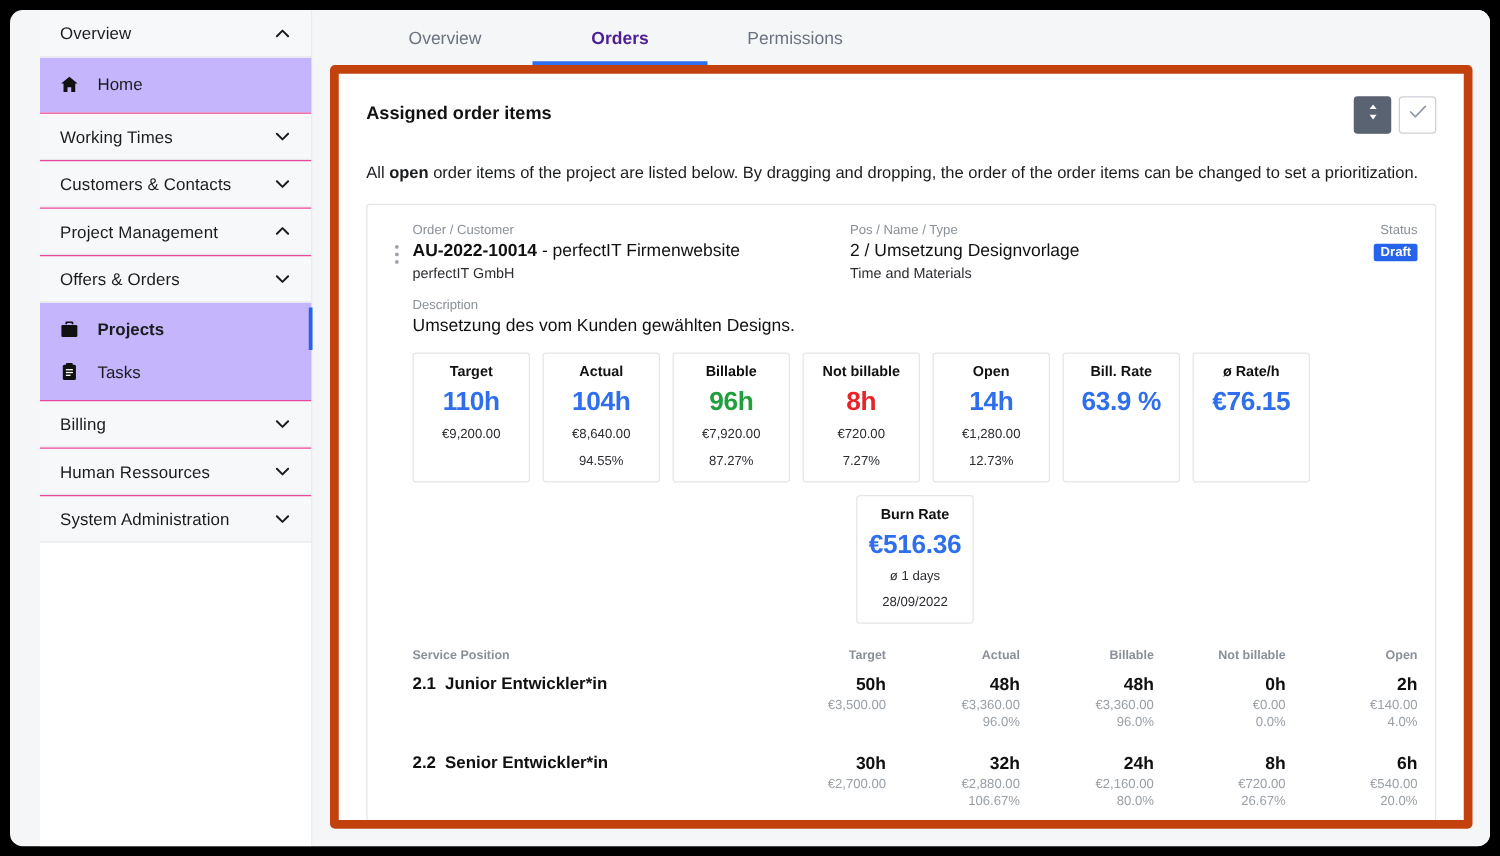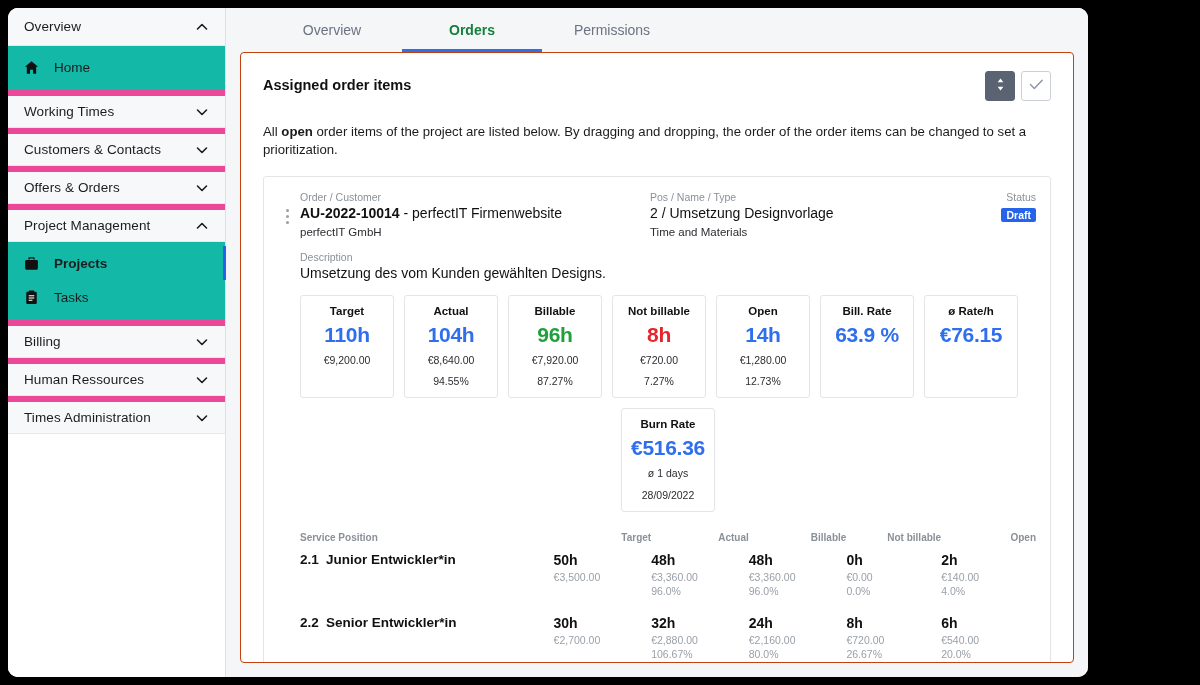--- a/index.html
+++ b/index.html
@@ -5,57 +5,58 @@
   * { box-sizing: border-box; margin: 0; padding: 0; }
   html, body {
     width: 1200px; height: 685px;
     background: #000;
     font-family: "Liberation Sans", sans-serif;
     overflow: hidden;
   }
   .frame {
     position: absolute;
     left: 8px; top: 8px;
-    width: 1080px; height: 669px;
+    width: 1184px; height: 669px;
     background: #f5f6f8;
     border-radius: 10px;
     overflow: hidden;
     display: flex;
+    padding-left: 24px;
   }
 
   
   .sidebar {
     width: 218px;
     flex: 0 0 218px;
     background: #ffffff;
     border-right: 1px solid #dfe1e5;
     display: flex;
     flex-direction: column;
   }
   .nav-group {
     height: 38px;
     display: flex;
     align-items: center;
     padding: 0 16px;
     background: #f7f8fa;
     border-bottom: 1px solid #e6e8eb;
-    border-top: 6px solid #ec4899;
+    border-top: 1px solid #ec4899;
     cursor: pointer;
     position: relative;
   }
   .nav-group:first-child { border-top: none; }
   .nav-group .label {
     font-size: 13.5px;
     color: #1b1c1e;
     flex: 1;
     letter-spacing: .1px;
   }
   .chev { width: 14px; height: 14px; flex: 0 0 14px; }
   .chev svg { display: block; }
-  .nav-sub { background: #14b8a6; padding: 4px 0 6px 0; }
+  .nav-sub { background: #c4b5fd; padding: 4px 0 6px 0; }
   .nav-item {
     height: 34px;
     display: flex;
     align-items: center;
     padding: 0 16px;
     cursor: pointer;
     position: relative;
   }
   .nav-item .ico {
     width: 20px; flex: 0 0 20px;
@@ -97,32 +98,32 @@
     min-width: 140px;
     display: flex;
     align-items: center;
     justify-content: center;
     font-size: 14px;
     color: #6b7280;
     cursor: pointer;
     position: relative;
     padding: 0 18px;
   }
-  .tab.active { color: #15803d; font-weight: bold; justify-content: center; }
+  .tab.active { color: #4c1d95; font-weight: bold; justify-content: center; }
   .tab.active::after {
     content: "";
     position: absolute;
     left: 0; right: 0; bottom: 0;
     height: 3px;
     background: #2f6fed;
   }
   .panel {
     margin: 0 14px 14px 14px;
     background: #ffffff;
-    border: 1px solid #c2410c;
+    border: 7px solid #c2410c;
     border-radius: 4px;
     flex: 1;
     overflow: hidden;
     padding: 18px 22px 0 22px;
     position: relative;
   }
   .panel-head {
     display: flex;
     align-items: flex-start;
   }
@@ -223,21 +224,21 @@
     font-size: 10px;
     font-weight: bold;
     color: #8a9099;
     text-align: right;
     padding-bottom: 4px;
   }
   .sp-table th.first { text-align: left; }
   .sp-row td { padding-top: 5px; vertical-align: top; }
   .sp-name { font-size: 13.5px; font-weight: bold; color: #111; white-space: nowrap; }
   .sp-name .num { display: inline-block; min-width: 26px; }
-  .sp-cell { text-align: left; white-space: nowrap; }
+  .sp-cell { text-align: right; white-space: nowrap; }
   .sp-h { font-size: 14px; font-weight: bold; color: #111; }
   .sp-money { font-size: 10.5px; color: #9aa0a8; margin-top: 3px; }
   .sp-pct { font-size: 10.5px; color: #9aa0a8; margin-top: 2px; min-height: 13px; }
   .spacer-row td { height: 12px; }
 </style>
 </head>
 <body>
 
 <div class="frame">
 
@@ -271,32 +272,32 @@
         </div>
         <div class="nav-group">
           <span class="label">Customers &amp; Contacts</span>
           <span class="chev">
             <svg width="14" height="14" viewBox="0 0 14 14">
               <path d="M2.5 5 L7 9.5 L11.5 5" stroke="#1b1c1e" stroke-width="1.6" fill="none" stroke-linecap="round" stroke-linejoin="round"></path>
             </svg>
           </span>
         </div>
         <div class="nav-group">
+          <span class="label">Project Management</span>
+          <span class="chev">
+            <svg width="14" height="14" viewBox="0 0 14 14">
+              <path d="M2.5 9 L7 4.5 L11.5 9" stroke="#1b1c1e" stroke-width="1.6" fill="none" stroke-linecap="round" stroke-linejoin="round"></path>
+            </svg>
+          </span>
+        </div>
+        <div class="nav-group">
           <span class="label">Offers &amp; Orders</span>
           <span class="chev">
             <svg width="14" height="14" viewBox="0 0 14 14">
               <path d="M2.5 5 L7 9.5 L11.5 5" stroke="#1b1c1e" stroke-width="1.6" fill="none" stroke-linecap="round" stroke-linejoin="round"></path>
-            </svg>
-          </span>
-        </div>
-        <div class="nav-group">
-          <span class="label">Project Management</span>
-          <span class="chev">
-            <svg width="14" height="14" viewBox="0 0 14 14">
-              <path d="M2.5 9 L7 4.5 L11.5 9" stroke="#1b1c1e" stroke-width="1.6" fill="none" stroke-linecap="round" stroke-linejoin="round"></path>
             </svg>
           </span>
         </div>
         <div class="nav-sub">
           <div class="nav-item active">
             <span class="ico">
               <svg width="15" height="15" viewBox="0 0 16 16" fill="#111">
                 <path d="M5.6 1.3 h4.8 a1 1 0 0 1 1 1 V3.6 H9.9 V2.6 H6.1 v1 H4.6 V2.3 a1 1 0 0 1 1-1 Z"></path>
                 <rect x="1.2" y="4.2" width="13.6" height="10.4" rx="1.2"></rect>
               </svg>
@@ -326,21 +327,21 @@
         </div>
         <div class="nav-group">
           <span class="label">Human Ressources</span>
           <span class="chev">
             <svg width="14" height="14" viewBox="0 0 14 14">
               <path d="M2.5 5 L7 9.5 L11.5 5" stroke="#1b1c1e" stroke-width="1.6" fill="none" stroke-linecap="round" stroke-linejoin="round"></path>
             </svg>
           </span>
         </div>
         <div class="nav-group">
-          <span class="label">Times Administration</span>
+          <span class="label">System Administration</span>
           <span class="chev">
             <svg width="14" height="14" viewBox="0 0 14 14">
               <path d="M2.5 5 L7 9.5 L11.5 5" stroke="#1b1c1e" stroke-width="1.6" fill="none" stroke-linecap="round" stroke-linejoin="round"></path>
             </svg>
           </span>
         </div>
       </div>
     <div class="sidebar-fill"></div>
   </nav>
 

